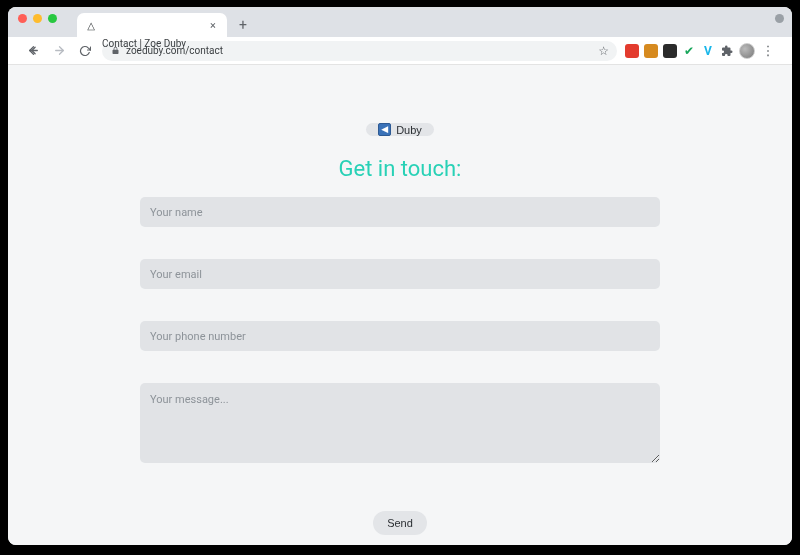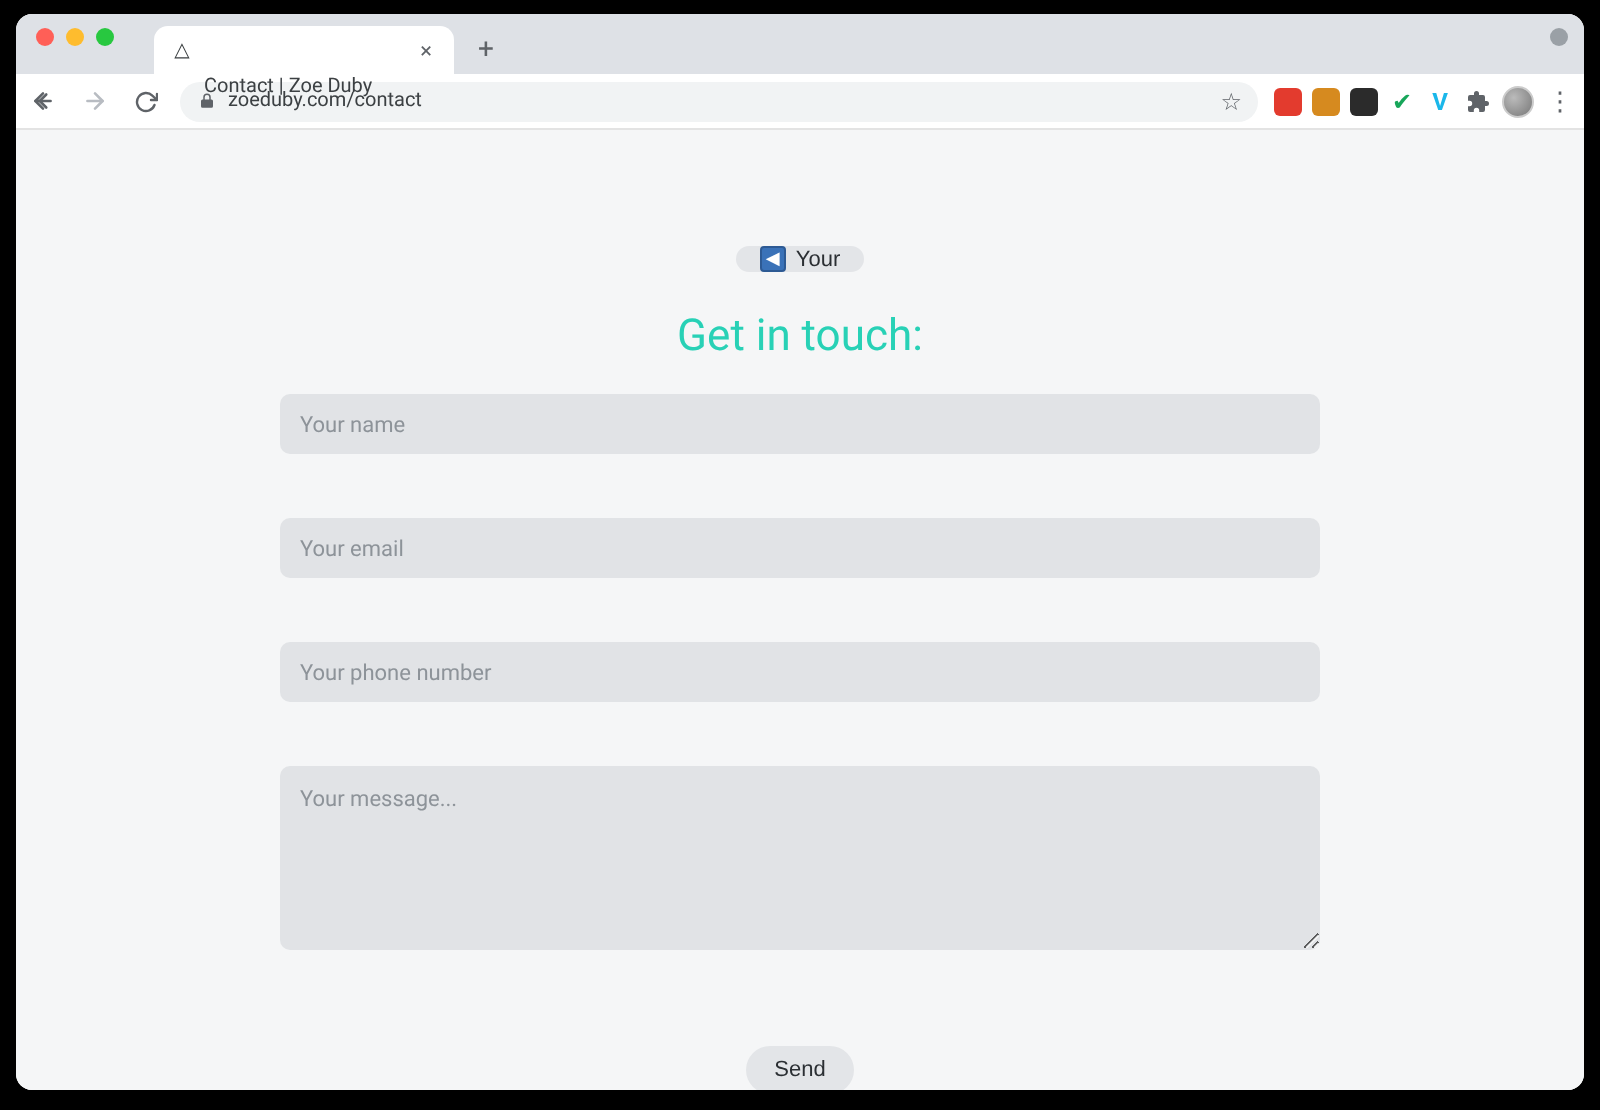--- a/index.html
+++ b/index.html
@@ -91,21 +91,21 @@
     .wm-dot {
       width: 9px; height: 9px; border-radius: 50%; background: #9aa0a6;
     }
 
     .toolbar {
       height: 28px;
       background: #fff;
       border-bottom: 1px solid #e3e3e3;
       display: flex;
       align-items: center;
-      padding: 0 4px;
+      padding: 0 16px;
       gap: 8px;
     }
     .nav-btn {
       width: 18px; height: 18px;
       display: inline-flex; align-items: center; justify-content: center;
       color: #5f6368; font-size: 13px;
     }
     .nav-btn.disabled { color: #b8bcc2; }
     .omnibox {
       flex: 1;
@@ -207,21 +207,21 @@
       background: #e1e3e6;
       border-radius: 5px;
       font-size: 11px;
       color: #474c52;
       padding: 0 10px;
       height: 30px;
       font-family: inherit;
     }
     .field::placeholder { color: #8d9399; }
     textarea.field {
-      height: 92px;
+      height: 80px;
       padding: 10px;
       resize: vertical;
     }
     .send-btn {
       background: #e3e5e8;
       border: none;
       border-radius: 12px;
       height: 24px;
       padding: 0 14px;
       font-size: 11px;
@@ -299,21 +299,21 @@
         <span class="avatar"></span>
         <span class="menu-dots">⋮</span>
       </div>
     </div>
 
     <div class="viewport">
       <div class="page">
 
         <button class="back-btn">
           <span class="back-icon">◀</span>
-          <span>Your</span>
+          <span>Duby</span>
         </button>
 
         <h1 class="page-title">Get in touch:</h1>
 
         <form class="form">
           <input class="field" type="text" placeholder="Your name" style="">
           <input class="field" type="email" placeholder="Your email" style="">
           <input class="field" type="tel" placeholder="Your phone number" style="">
           <textarea class="field" placeholder="Your message..." style=""></textarea>
           <button type="button" class="send-btn">Send</button>

